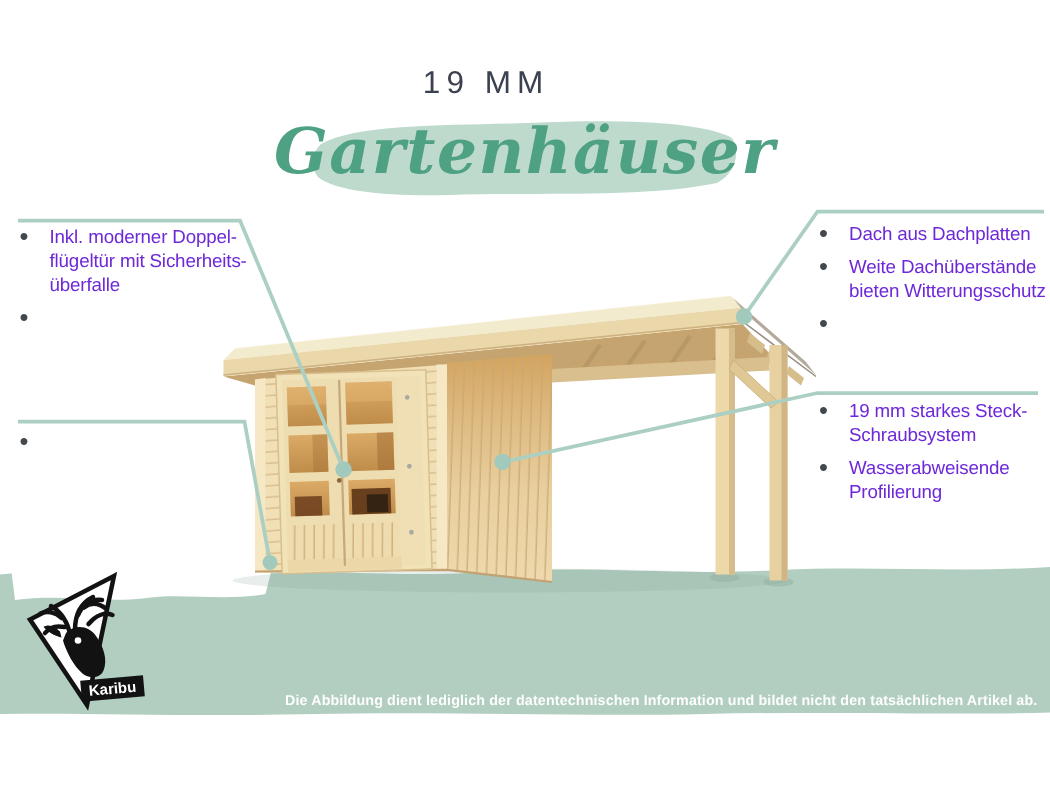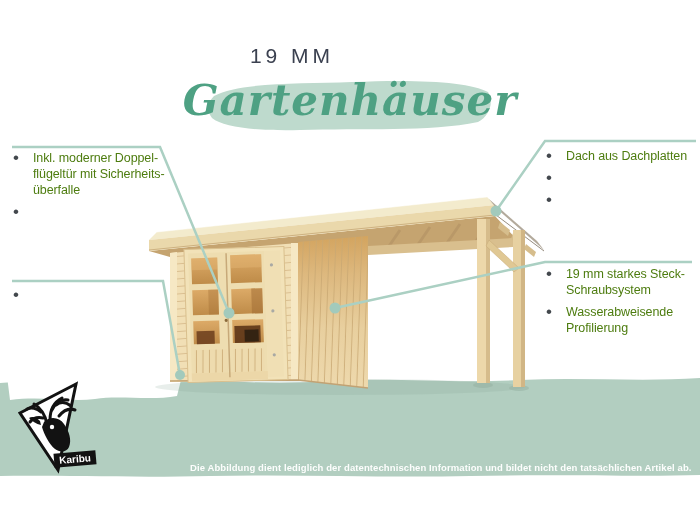--- a/index.html
+++ b/index.html
@@ -5,37 +5,37 @@
   html,body{margin:0;padding:0;}
   body{
     width:700px;height:525px;position:relative;overflow:hidden;
     background:#ffffff;
     font-family:"Liberation Sans", sans-serif;
   }
   .abs{position:absolute;}
   
   .title-mm{
     left:0;top:44px;width:584px;text-align:center;
-    font-size:21px;letter-spacing:4px;font-weight:500;color:#3b4150;z-index:3;
+    font-size:21px;letter-spacing:4px;font-weight:500;color:#3b4150;z-index:3;padding-left:32px;
   }
   .title-script{
     left:0;top:76px;width:700px;text-align:center;
     font-family:"DejaVu Serif", serif;font-style:italic;font-weight:bold;
     font-size:42px;color:#4ea183;letter-spacing:1px;z-index:3;
   }
   
   .feature-list{list-style:none;margin:0;padding:0;z-index:3;}
   .feature-list li{
     display:flex;align-items:flex-start;margin:0 0 6px 0;
   }
   .feature-list .dot{
     width:20px;flex:0 0 20px;font-size:17px;line-height:16px;color:#43484d;
   }
   .feature-list .txt{
-    white-space:pre;font-size:12.5px;line-height:16px;color:#4d7c0f;
+    white-space:pre;font-size:12.5px;line-height:16px;color:#6d28d9;
     letter-spacing:-0.1px;font-weight:500;
   }
   #block-left-top{left:13px;top:150px;width:190px;}
   #block-left-bottom{left:13px;top:287px;width:190px;}
   #block-right-top{left:546px;top:148px;width:155px;}
   #block-right-bottom{left:546px;top:266px;width:155px;}
   
   .disclaimer{
     left:190px;top:462px;width:502px;text-align:left;
     font-size:9.5px;font-weight:bold;color:#fdfefd;letter-spacing:0.1px;z-index:3;
@@ -211,20 +211,22 @@
   </li>
 </ul>
 
 <ul class="abs feature-list" id="block-right-top">
   <li>
     <span class="dot">•</span>
     <span class="txt">Dach aus Dachplatten</span>
   </li>
   <li>
     <span class="dot">•</span>
+    <span class="txt">Weite Dachüberstände
+bieten Witterungsschutz</span>
   </li>
   <li>
     <span class="dot">•</span>
   </li>
 </ul>
 
 <ul class="abs feature-list" id="block-right-bottom">
   <li>
     <span class="dot">•</span>
     <span class="txt">19 mm starkes Steck-

